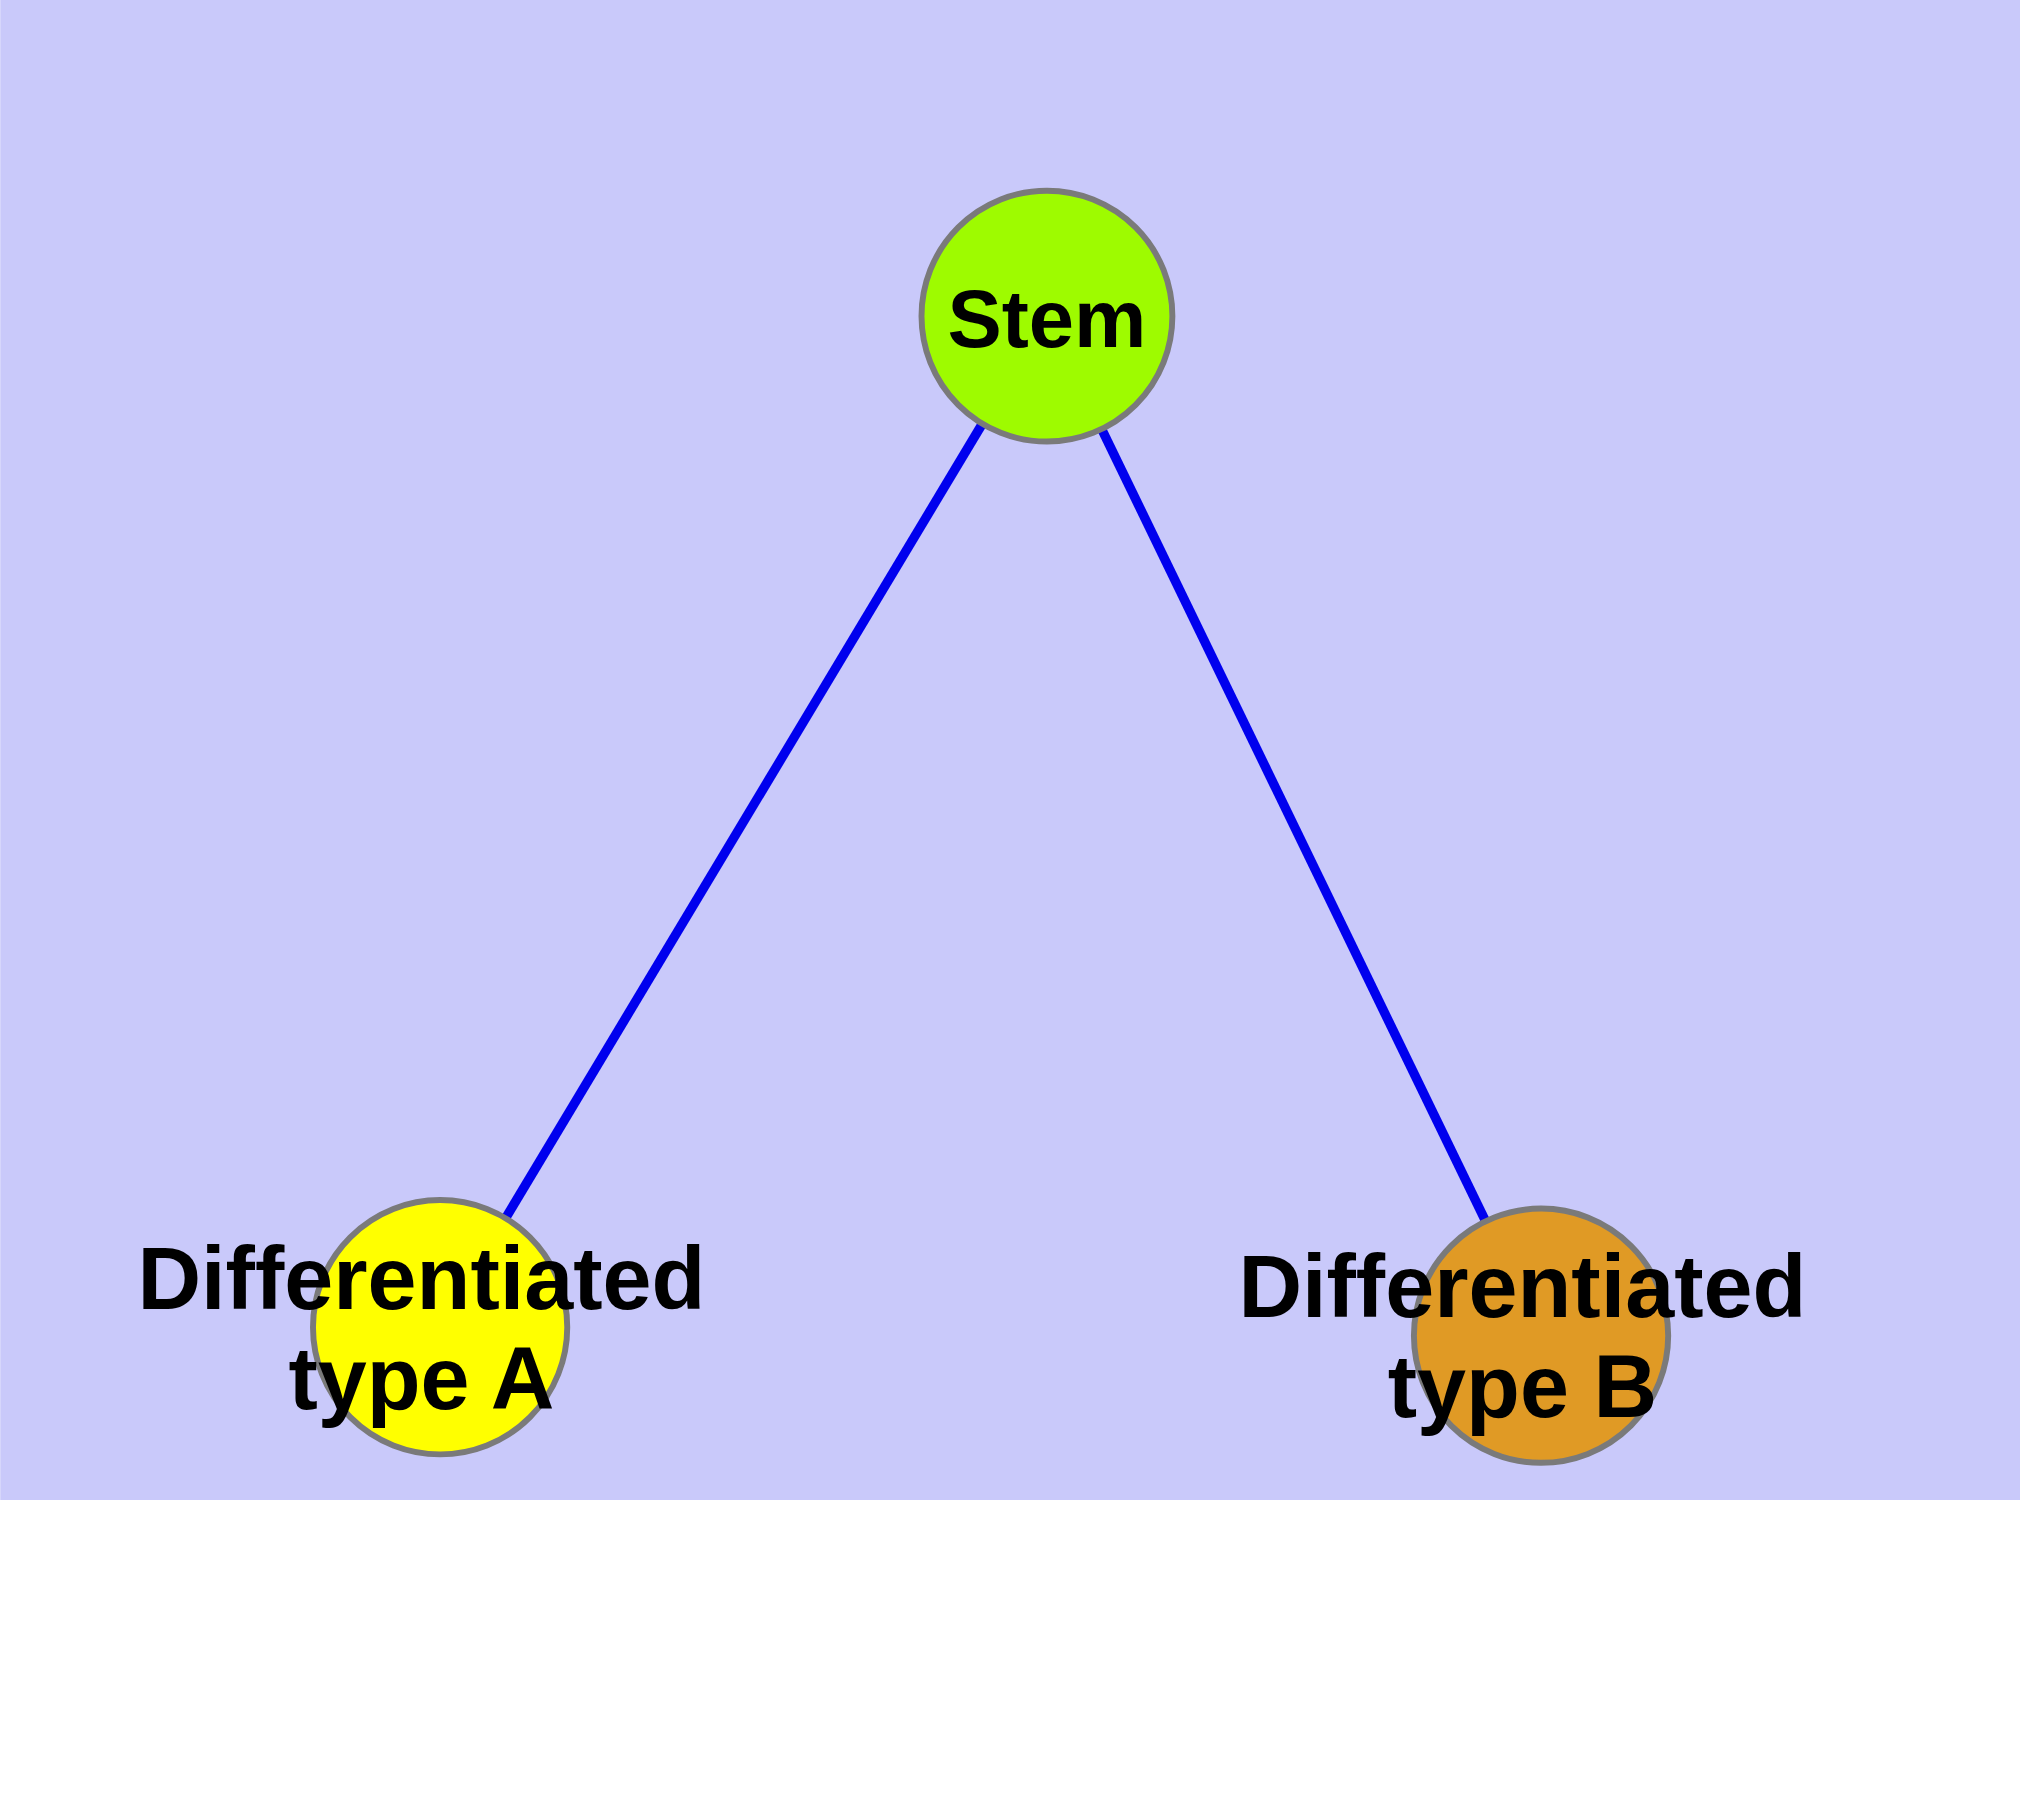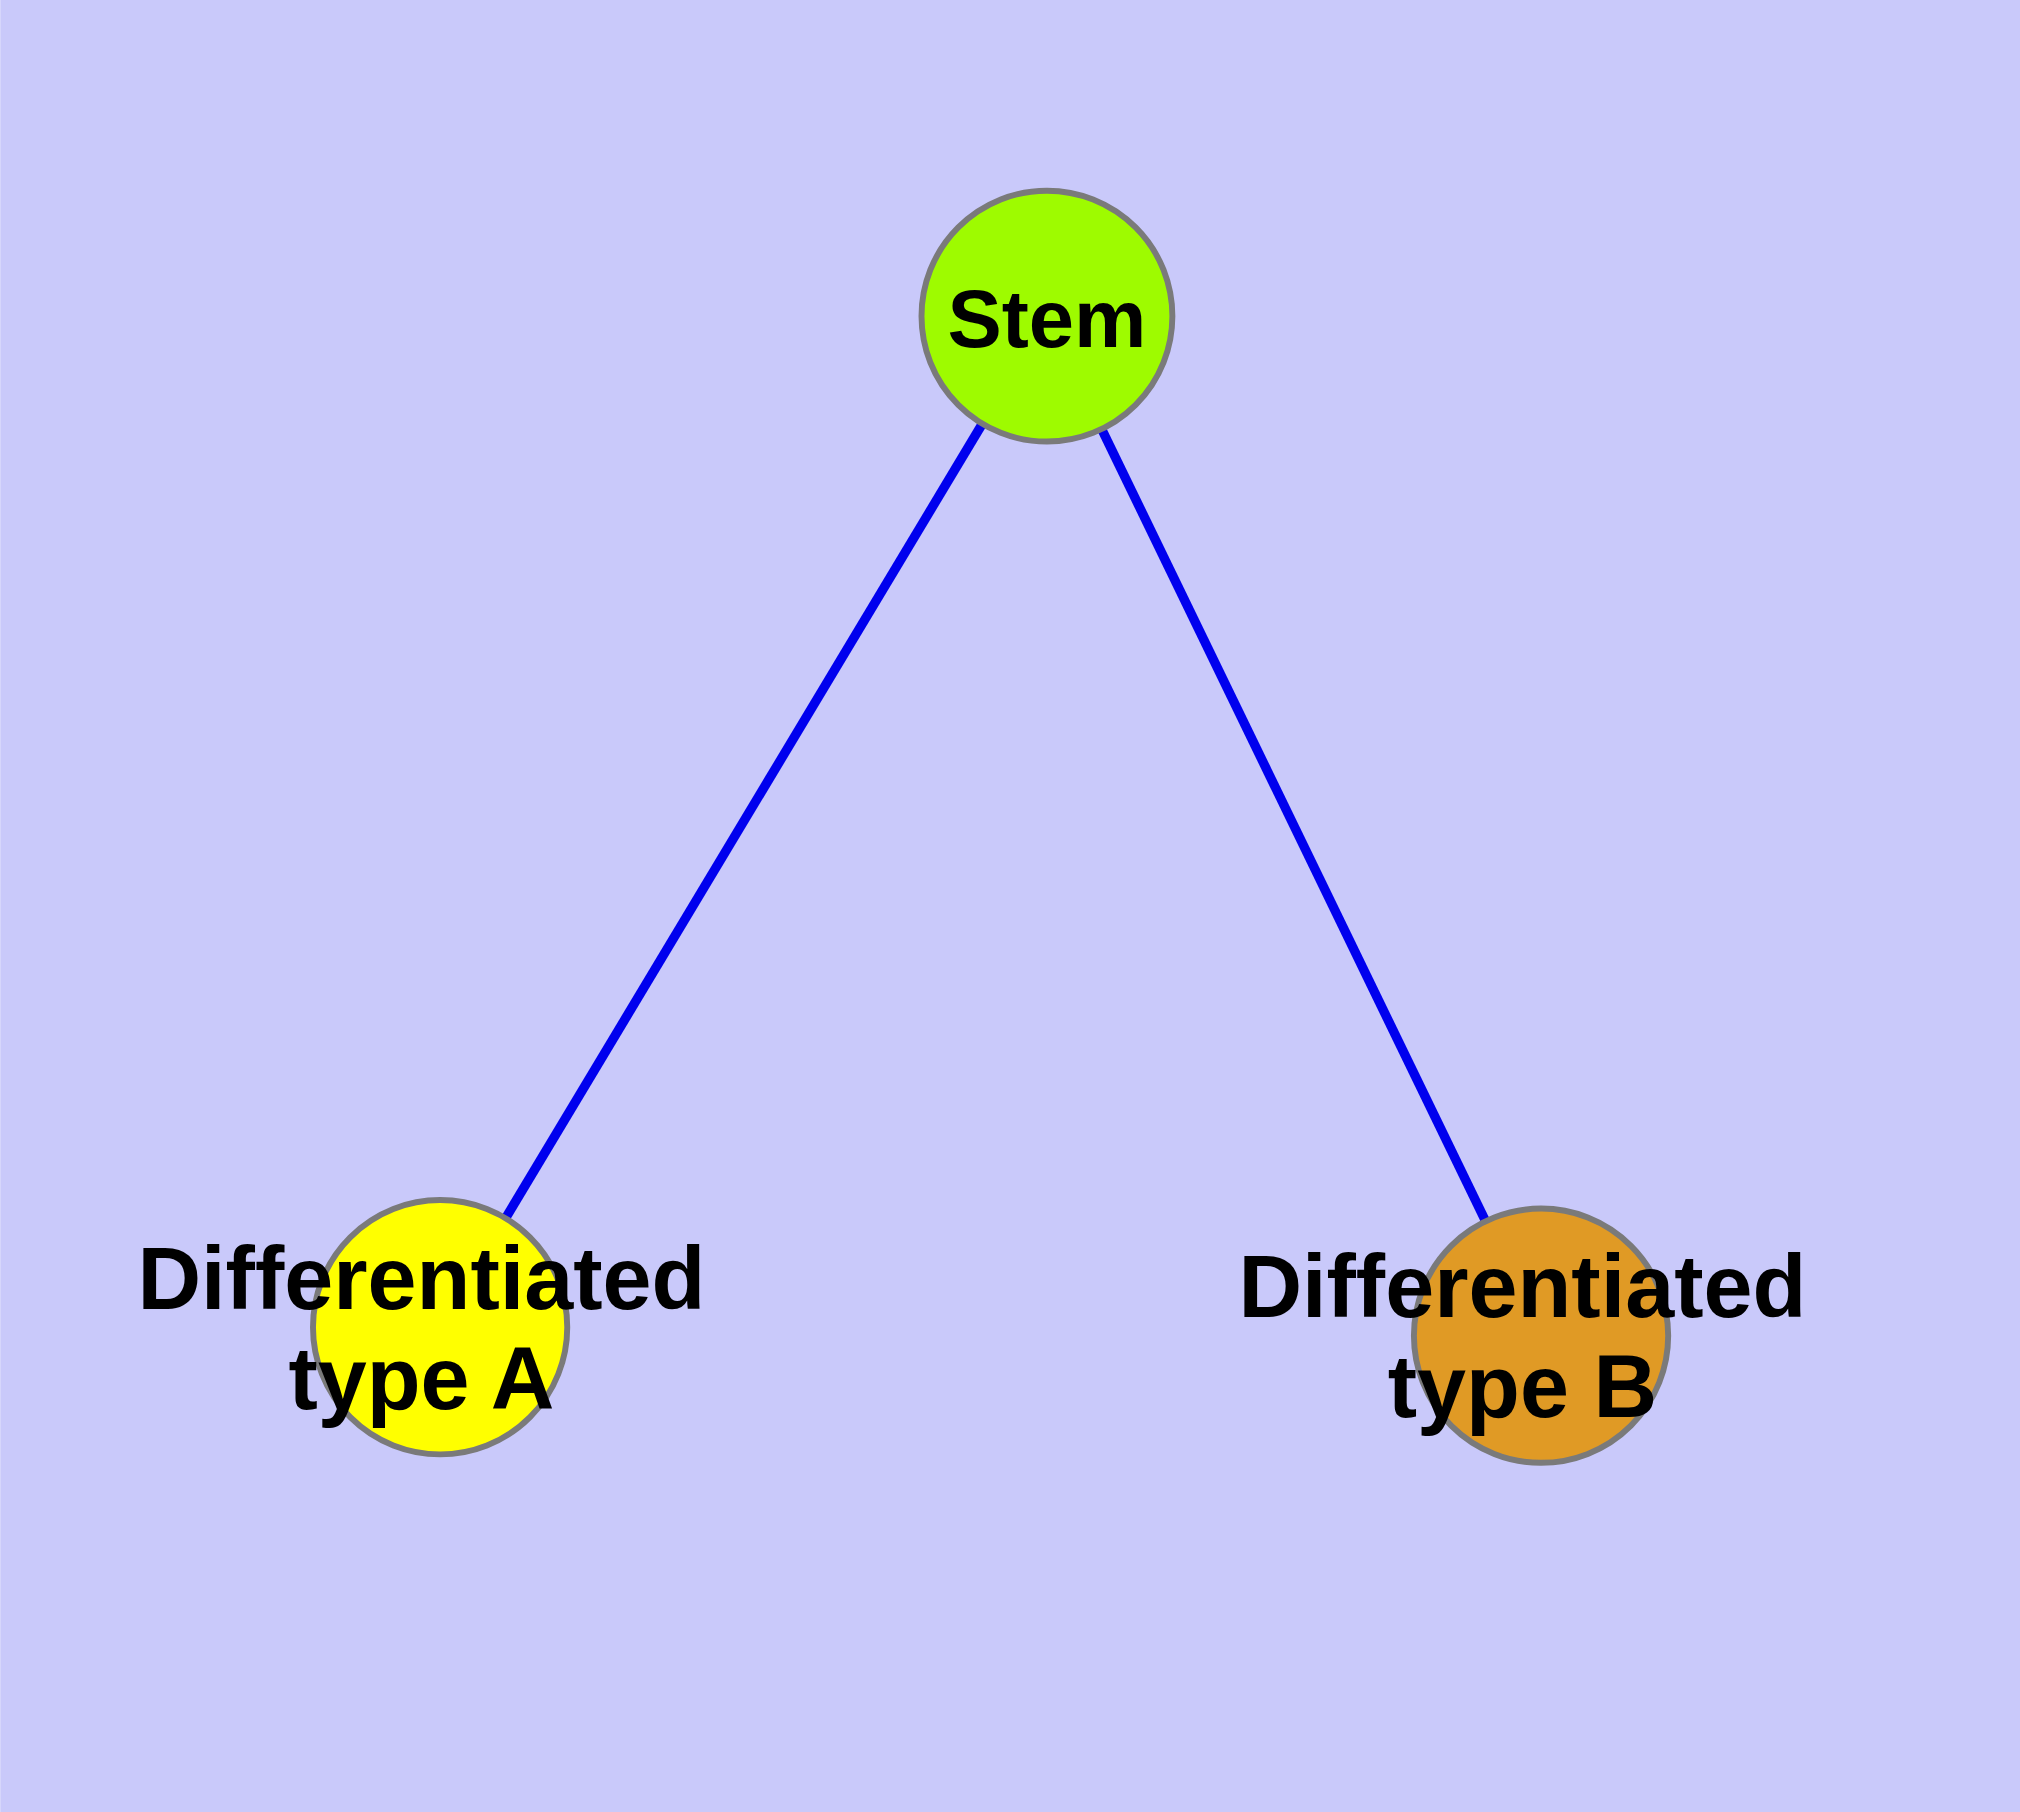--- a/index.html
+++ b/index.html
@@ -4,21 +4,21 @@
 <title>Cell Differentiation Graph</title>
 <style>
   html, body {
     margin: 0;
     padding: 0;
     background: #ffffff;
   }
   #canvas {
     position: relative;
     width: 2021px;
-    height: 1812px;
+    height: 1500px;
     overflow: hidden;
     font-family: "Liberation Sans", sans-serif;
   }
   #graph-svg {
     position: absolute;
     top: 0;
     left: 0;
     width: 2021px;
     height: 1812px;
     display: block;

